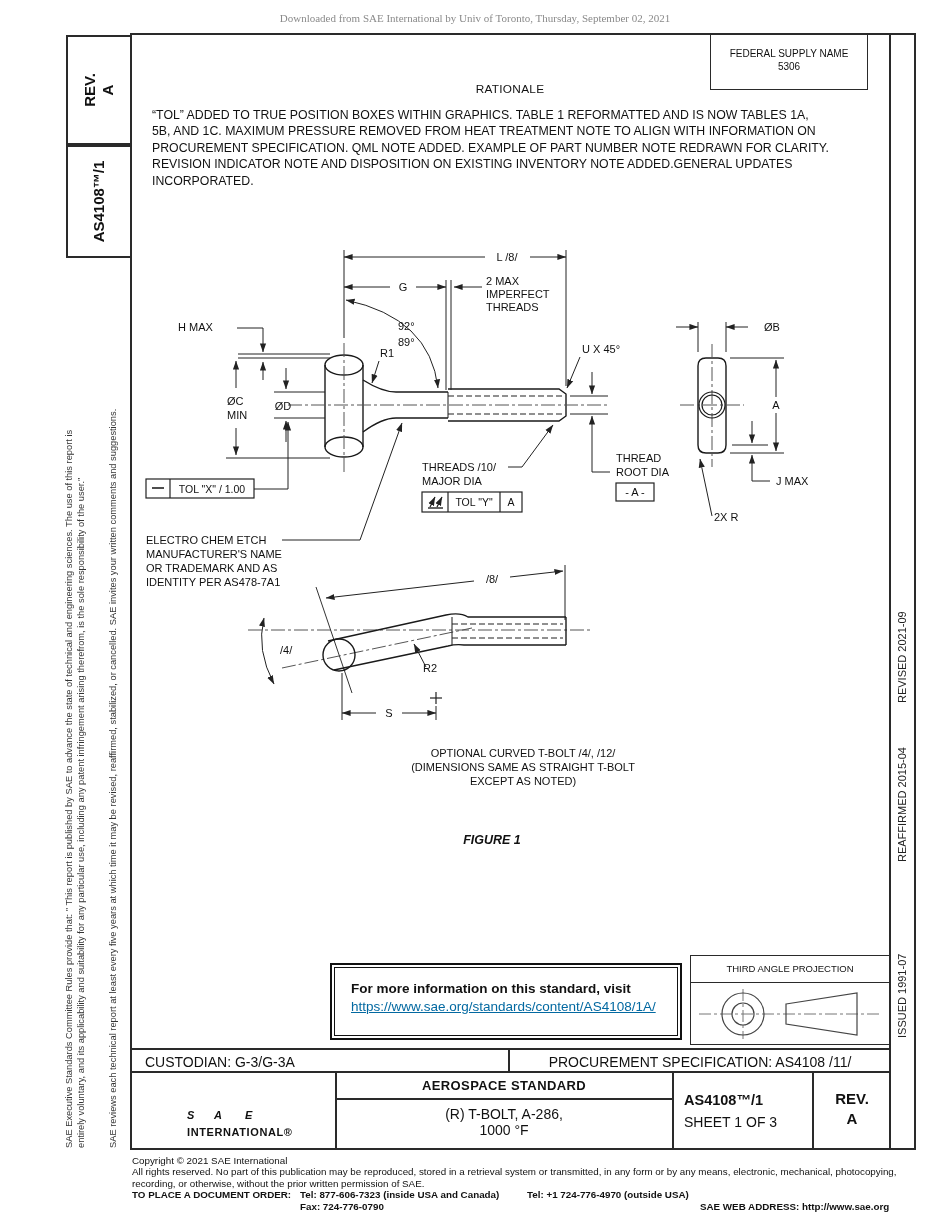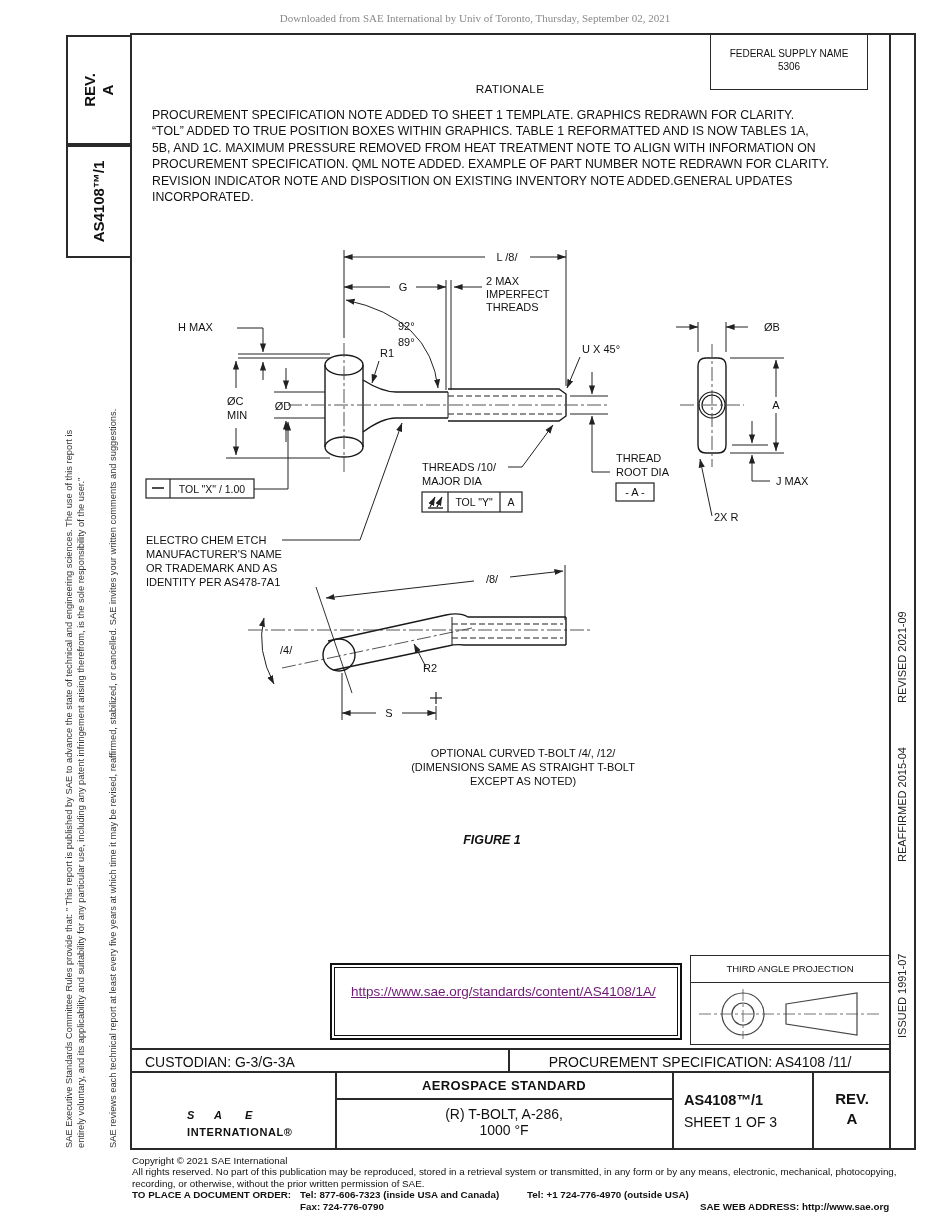--- a/index.html
+++ b/index.html
@@ -21,21 +21,21 @@
   
   .fsc{left:710px;top:33px;width:158px;height:57px;border:1.5px solid #2a2a2a;border-top:none;
        box-sizing:border-box;text-align:center;font-size:10px;padding-top:14px;line-height:13px;}
   .rationale-title{left:132px;top:82px;width:756px;text-align:center;font-size:11.8px;letter-spacing:.3px;}
   .rationale{left:152px;top:107px;width:730px;font-size:12.3px;line-height:16.4px;}
   
   .info-box{left:330px;top:963px;width:352px;height:77px;border:2.5px solid #111;box-sizing:border-box;}
   .info-box-inner{position:absolute;left:2px;top:2px;right:2px;bottom:2px;border:1px solid #111;
                   padding:13px 0 0 16px;box-sizing:border-box;}
   .info-line1{font-weight:bold;font-size:13.5px;}
-  .info-link{font-size:13.5px;color:#701a75;text-decoration:underline;display:inline-block;margin-top:3px;}
+  .info-link{font-size:13.5px;color:#0369a1;text-decoration:underline;display:inline-block;margin-top:3px;}
   
   .tap{left:690px;top:955px;width:200px;height:90px;border:1.5px solid #2a2a2a;box-sizing:border-box;}
   .tap-head{height:26px;line-height:26px;text-align:center;font-size:9.5px;border-bottom:1.5px solid #2a2a2a;}
   
   .tb-text{font-size:14px;}
   .tb-big{font-weight:bold;font-size:13px;letter-spacing:.4px;}
   .tb-doc{font-weight:bold;font-size:14.5px;}
   .tb-rev{font-weight:bold;font-size:15px;}
   
   .ft{font-size:9.8px;line-height:11.5px;color:#111;}
@@ -75,21 +75,20 @@
   <div class="abs rot rmargin" style="left:896px;top:862px;">REAFFIRMED 2015-04</div>
   <div class="abs rot rmargin" style="left:896px;top:703px;">REVISED 2021-09</div>
 
   <div class="abs fsc">
     <div>FEDERAL SUPPLY NAME</div>
     <div>5306</div>
   </div>
 
   <div class="abs rationale-title">RATIONALE</div>
   <div class="abs rationale">
-    <div>PROCUREMENT SPECIFICATION NOTE ADDED TO SHEET 1 TEMPLATE. GRAPHICS REDRAWN FOR CLARITY.</div>
     <div>“TOL” ADDED TO TRUE POSITION BOXES WITHIN GRAPHICS. TABLE 1 REFORMATTED AND IS NOW TABLES 1A,</div>
     <div>5B, AND 1C. MAXIMUM PRESSURE REMOVED FROM HEAT TREATMENT NOTE TO ALIGN WITH INFORMATION ON</div>
     <div>PROCUREMENT SPECIFICATION. QML NOTE ADDED. EXAMPLE OF PART NUMBER NOTE REDRAWN FOR CLARITY.</div>
     <div>REVISION INDICATOR NOTE AND DISPOSITION ON EXISTING INVENTORY NOTE ADDED.GENERAL UPDATES</div>
     <div>INCORPORATED.</div>
   </div>
 
   <svg class="abs" style="left:130px;top:240px;" width="760" height="630" viewBox="0 0 760 630">
     <defs>
       <marker id="ah" markerWidth="10" markerHeight="8" refX="8.6" refY="3.5" orient="auto-start-reverse" markerUnits="userSpaceOnUse">
@@ -289,20 +288,21 @@
     <text x="259" y="477" text-anchor="middle">S</text>
 
     <text x="393" y="517" text-anchor="middle">OPTIONAL CURVED T-BOLT /4/, /12/</text>
     <text x="393" y="531" text-anchor="middle">(DIMENSIONS SAME AS STRAIGHT T-BOLT</text>
     <text x="393" y="545" text-anchor="middle">EXCEPT AS NOTED)</text>
     <text x="362" y="604" text-anchor="middle" style="font-weight:bold;font-style:italic;font-size:12.5px;">FIGURE 1</text>
   </svg>
 
   <div class="abs info-box">
     <div class="info-box-inner">
+      <div class="info-line1">For more information on this standard, visit</div>
       <a href="#" class="info-link">https://www.sae.org/standards/content/AS4108/1A/</a>
     </div>
   </div>
 
   <div class="abs tap">
     <div class="tap-head">THIRD ANGLE PROJECTION</div>
     <svg width="197" height="60" viewBox="0 0 197 60">
       <line x1="8" y1="31" x2="188" y2="31" stroke="#777" stroke-width="1" stroke-dasharray="12 3 3 3"></line>
       <line x1="52" y1="6" x2="52" y2="56" stroke="#777" stroke-width="1" stroke-dasharray="12 3 3 3"></line>
       <circle cx="52" cy="31" r="21" stroke="#444" stroke-width="1.2" fill="none"></circle>

